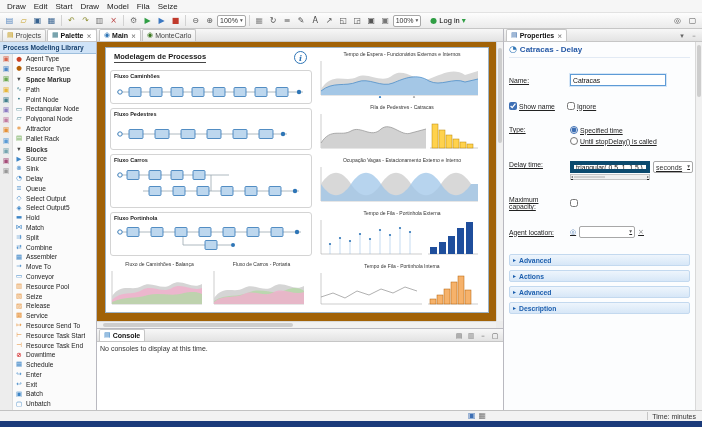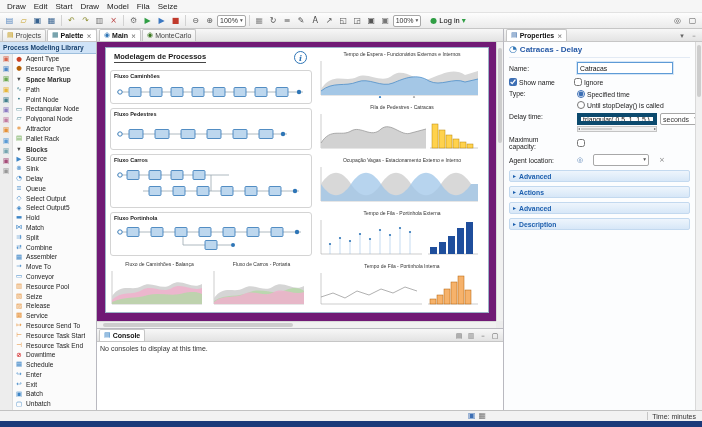--- a/index.html
+++ b/index.html
@@ -43,21 +43,21 @@
 .lib-strip{position:absolute;left:0;top:25px;bottom:0;width:13px;background:#ededed;border-right:1px solid #dcdcdc;display:flex;flex-direction:column;align-items:center;padding-top:2px;gap:3.2px;}
 .lib-tab{font-size:7px;line-height:1;}
 .p-list{position:absolute;left:13px;top:25px;right:0;bottom:0;overflow:hidden;background:#fbfbfb;}
 .p-item{display:flex;align-items:center;gap:3px;height:9.8px;padding:0 2px;font-size:6.6px;color:#222;white-space:nowrap;overflow:hidden;}
 .p-item.group{font-weight:bold;color:#333;margin-top:1px;}
 .p-ic{width:8px;text-align:center;font-size:6.5px;flex:none;}
 .p-lbl{overflow:hidden;text-overflow:ellipsis;}
 
 
 .canvas{position:absolute;left:0;top:13px;right:0;bottom:82px;background:#fff;overflow:hidden;}
-.canvas-surface{position:absolute;left:0;top:0;right:7px;bottom:7px;background:#701a75;}
+.canvas-surface{position:absolute;left:0;top:0;right:7px;bottom:7px;background:#a16207;}
 .vsb{position:absolute;right:0;top:0;bottom:7px;width:7px;background:#f1f1f1;border-left:1px solid #d9d9d9;}
 .hsb{position:absolute;left:0;bottom:0;right:7px;height:7px;background:#f1f1f1;border-top:1px solid #d9d9d9;}
 .sb-thumb-v{position:absolute;left:1px;right:1px;top:6px;height:95px;background:#cdcdcd;border-radius:2px;}
 .sb-thumb-h{position:absolute;top:1px;bottom:1px;left:6px;width:190px;background:#cdcdcd;border-radius:2px;}
 .sb-corner{position:absolute;right:0;bottom:0;width:7px;height:7px;background:#ececec;}
 .frame{position:absolute;left:8px;top:5px;width:384px;height:266px;border:1px solid #9db4c8;background:#fff;}
 .frame-title{position:absolute;left:8px;top:4px;font-size:7.5px;font-weight:bold;color:#1a1a1a;border-bottom:1px solid #444;padding-bottom:1px;}
 .info-badge{position:absolute;left:188px;top:3px;width:13px;height:13px;border:1.5px solid #2e75b6;border-radius:50%;color:#2e75b6;font-size:8px;font-weight:bold;font-style:italic;font-family:"DejaVu Serif",serif;display:flex;align-items:center;justify-content:center;}
 .flow{position:absolute;left:4px;width:202px;border:1px solid #d4d4d4;border-radius:3px;}
 .flow-label{position:absolute;left:3px;top:2px;font-size:5.5px;font-weight:bold;color:#222;white-space:nowrap;}
@@ -71,21 +71,21 @@
 .console-body{position:absolute;left:0;top:13px;right:0;bottom:0;background:#fff;padding:3px;}
 .console-msg{font-size:7px;color:#333;}
 
 
 .prop-body{position:absolute;left:0;top:13px;right:7px;bottom:0;background:#fcfdfe;overflow:hidden;padding:3px 5px;}
 .prop-scroll{position:absolute;right:0;top:13px;bottom:0;width:7px;background:#f1f1f1;border-left:1px solid #d9d9d9;}
 .prop-thumb{position:absolute;left:1px;right:1px;top:3px;height:52px;background:#cdcdcd;border-radius:2px;}
 .prop-head{display:flex;align-items:center;gap:3px;padding-bottom:3px;border-bottom:1px solid #e2eaf4;margin-bottom:4px;}
 .prop-head .g{color:#2e75b6;font-size:9px;}
 .prop-title{color:#2458a6;font-weight:bold;font-size:8px;}
-.frow{display:flex;align-items:center;margin:4px 0;gap:10px;font-size:6.8px;}
+.frow{display:flex;align-items:center;margin:16px 0;gap:3px;font-size:6.8px;text-decoration:underline;}
 .frow.top{align-items:flex-start;}
 .fl{width:58px;flex:none;color:#222;}
 .txt{height:12px;border:4px solid #0c4a6e;background:#fff;font-size:6.8px;padding:0 2px;font-family:inherit;color:#111;}
 .name-input{width:96px;border:1px solid #5e9bd6;box-shadow:0 0 0 1px #d5e6f7;}
 input[type=checkbox],input[type=radio]{width:8px;height:8px;margin:0;accent-color:#3d6fb4;}
 .cb{display:inline-flex;align-items:center;gap:2px;margin-right:9px;}
 .radios{display:flex;flex-direction:column;gap:3px;}
 .rb{display:inline-flex;align-items:center;gap:2px;}
 .delay-edit{display:flex;gap:3px;align-items:flex-start;}
 .expr{width:80px;}

